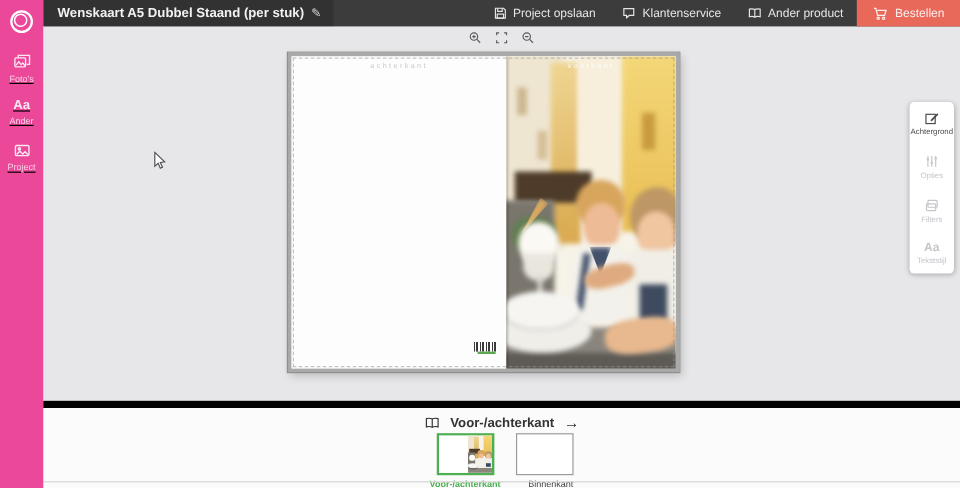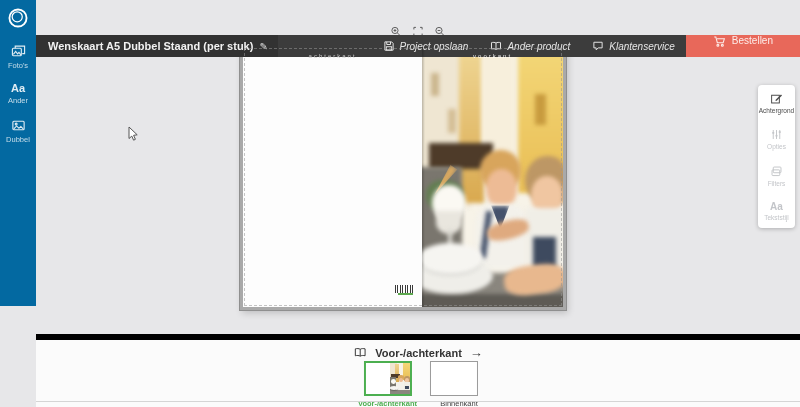--- a/index.html
+++ b/index.html
@@ -2,36 +2,36 @@
 <html><head>
 <meta charset="utf-8">
 <style>
   * { margin:0; padding:0; box-sizing:border-box; }
   html,body { width:800px; height:407px; overflow:hidden;
     font-family:"Liberation Sans", sans-serif; background:#E7E7E9; }
   .stage { position:relative; width:800px; height:407px; }
 
   
   .topbar { position:absolute; left:36px; top:0; right:0; height:22px;
-    background:#3C3C3C; display:flex; align-items:center; z-index:20;margin-top:35px; }
+    background:#3C3C3C; display:flex; align-items:center; z-index:20; }
   .title-pill { height:22px; display:flex; align-items:center; gap:6px;
     background:rgba(0,0,0,0.16); padding:0 10px 0 12px; }
   .title-pill .title { color:#F2F2F2; font-size:11px; font-weight:bold; white-space:nowrap; }
   .pencil { color:#DDD; font-size:10px; }
   .topbar-menu { margin-left:auto; display:flex; align-items:center; height:100%; }
   .menu-item { display:flex; align-items:center; gap:5px; color:#E6E6E6;
-    font-size:10px; padding:0 11px; height:100%; cursor:pointer;font-style:italic; }
+    font-size:10px; padding:0 11px; height:100%; cursor:pointer; }
   .menu-item svg { width:12px; height:12px; stroke:#E6E6E6; fill:none; stroke-width:1.3; }
   .order-btn { height:100%; background:#E8685A; border:none; color:#FDEDEA;
-    font-size:10px; display:flex; align-items:flex-start; gap:6px; padding:0 27px; cursor:pointer; }
+    font-size:10px; display:flex; align-items:center; gap:6px; padding:0 13px; cursor:pointer; }
   .order-btn svg { width:13px; height:13px; stroke:#FDEDEA; fill:none; stroke-width:1.3; }
 
   
-  .sidebar { position:absolute; left:0; top:0; width:36px; height:306px;
-    background:#0369a1; z-index:21; }
+  .sidebar { position:absolute; left:0; top:0; width:36px; height:407px;
+    background:#ec4899; z-index:21;text-decoration:underline; }
   .logo-box { width:36px; height:36px; display:flex; align-items:center; justify-content:center; }
   .side-items { display:flex; flex-direction:column; padding-top:2px; }
   .side-item { height:37px; display:flex; flex-direction:column; align-items:center;
     justify-content:center; gap:2px; color:rgba(255,255,255,0.88); cursor:pointer; }
   .side-item svg { width:15px; height:15px; stroke:rgba(255,255,255,0.88); fill:none; stroke-width:1.2; }
   .side-item .glyph { font-weight:bold; font-size:11px; line-height:11px; }
   .side-label { font-size:7.5px; color:rgba(255,255,255,0.75); }
 
   
   .canvas { position:absolute; left:36px; top:22px; right:0; bottom:73px; background:#E7E7E9; }
@@ -142,30 +142,30 @@
       <div class="menu-item">
         <svg viewBox="0 0 16 16">
             <path d="M2.5 2.5h9l2 2v9h-11z"></path>
             <path d="M5 2.5v3.5h5V2.5"></path>
             <rect x="4.5" y="9" width="7" height="4.5"></rect>
           </svg>
         <span>Project opslaan</span>
       </div>
       <div class="menu-item">
         <svg viewBox="0 0 16 16">
+            <path d="M2.5 3h11v7.5H8.5L5.5 13v-2.5h-3z"></path>
+          </svg>
+        <span>Klantenservice</span>
+      </div>
+      <div class="menu-item">
+        <svg viewBox="0 0 16 16">
             <path d="M8 4C6.5 3 4 3 2 3.5v8.5c2-.5 4.5-.5 6 .5 1.5-1 4-1 6-.5V3.5C12 3 9.5 3 8 4z"></path>
             <path d="M8 4v8.5"></path>
           </svg>
         <span>Ander product</span>
-      </div>
-      <div class="menu-item">
-        <svg viewBox="0 0 16 16">
-            <path d="M2.5 3h11v7.5H8.5L5.5 13v-2.5h-3z"></path>
-          </svg>
-        <span>Klantenservice</span>
       </div>
       <button class="order-btn">
         <svg viewBox="0 0 16 16">
             <path d="M1.5 2.5h2l1.8 7h7.2l1.5-5H5"></path>
             <circle cx="6" cy="12.5" r="1.2"></circle>
             <circle cx="11.5" cy="12.5" r="1.2"></circle>
           </svg>
         <span>Bestellen</span>
       </button>
     </div>
@@ -190,21 +190,21 @@
       <div class="side-item">
         <span class="glyph">Aa</span>
         <span class="side-label">Ander</span>
       </div>
       <div class="side-item">
         <svg viewBox="0 0 16 16">
             <rect x="2" y="3.5" width="12" height="9" rx="1"></rect>
             <circle cx="5.5" cy="6.5" r="1"></circle>
             <path d="M3 11.5l3-3 2.5 2.5 2-2 2.5 2.5"></path>
           </svg>
-        <span class="side-label">Dubbel</span>
+        <span class="side-label">Project</span>
       </div>
     </div>
   </div>
 
   <div class="canvas">
 
     <div class="zoombar">
       <svg viewBox="0 0 16 16">
           <circle cx="6.5" cy="6.5" r="4.5"></circle>
           <path d="M10 10l4 4M4.5 6.5h4M6.5 4.5v4"></path>

